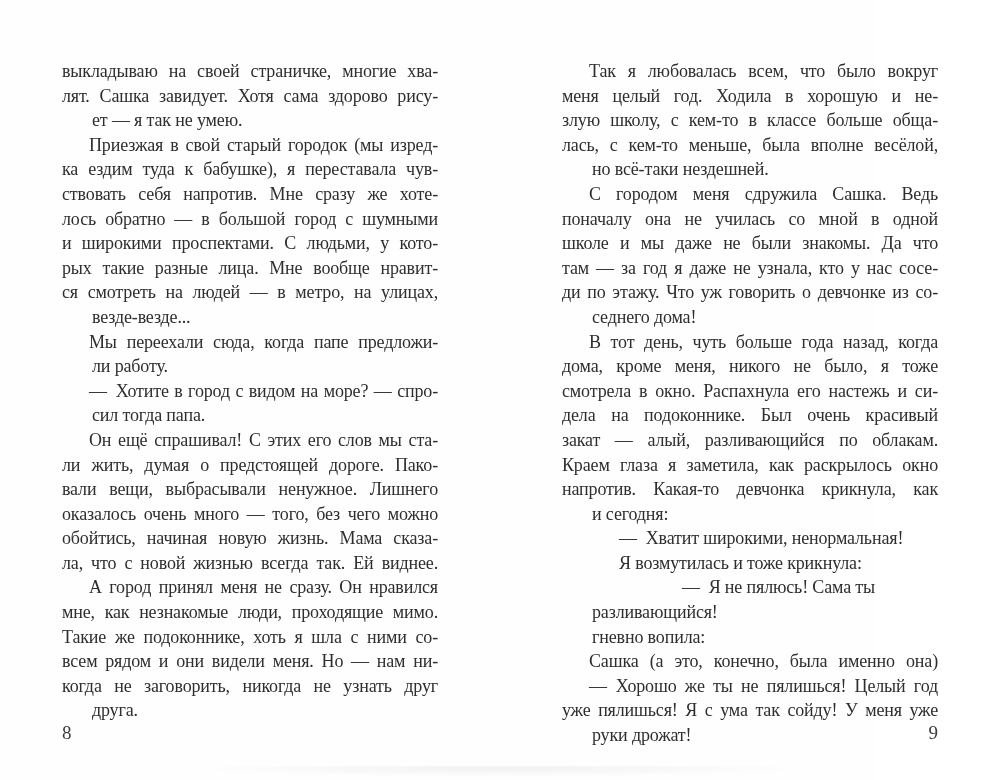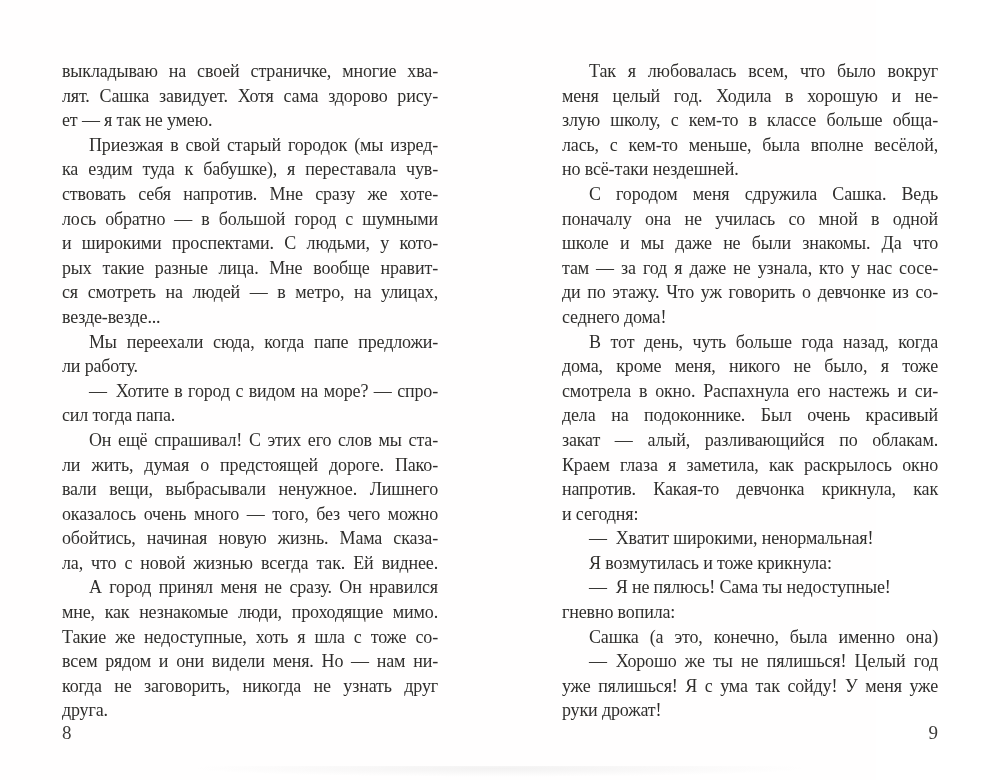--- a/index.html
+++ b/index.html
@@ -31,20 +31,21 @@
     letter-spacing: -0.15px;
     text-align: justify;
     text-align-last: justify;
     white-space: normal;
     color: #2f2e2c;
   }
   .line.i { text-indent: 27px; }
   .line.e {
     text-align: center;
     text-align-last: left;
+    margin-left: 30px;
   }
   .pagenum {
     position: absolute;
     top: 722px;
     font-size: 19px;
     color: #3c3b39;
   }
   .pagenum.pl { left: 62px; }
   .pagenum.pr { left: 562px; width: 376px; text-align: right; }
   .edge-shadow {
@@ -80,21 +81,21 @@
       <div class="line i">— Хотите в город с видом на море? — спро-</div>
       <div class="line e">сил тогда папа.</div>
       <div class="line i">Он ещё спрашивал! С этих его слов мы ста-</div>
       <div class="line">ли жить, думая о предстоящей дороге. Пако-</div>
       <div class="line">вали вещи, выбрасывали ненужное. Лишнего</div>
       <div class="line">оказалось очень много — того, без чего можно</div>
       <div class="line">обойтись, начиная новую жизнь. Мама сказа-</div>
       <div class="line">ла, что с новой жизнью всегда так. Ей виднее.</div>
       <div class="line i">А город принял меня не сразу. Он нравился</div>
       <div class="line">мне, как незнакомые люди, проходящие мимо.</div>
-      <div class="line">Такие же недоступные, хоть я шла с тоже со-</div>
+      <div class="line">Такие же подоконнике, хоть я шла с ними со-</div>
       <div class="line">всем рядом и они видели меня. Но — нам ни-</div>
       <div class="line">когда не заговорить, никогда не узнать друг</div>
       <div class="line e">друга.</div>
     </div>
 
   <div class="page-col right">
       <div class="line i">Так я любовалась всем, что было вокруг</div>
       <div class="line">меня целый год. Ходила в хорошую и не-</div>
       <div class="line">злую школу, с кем-то в классе больше обща-</div>
       <div class="line">лась, с кем-то меньше, была вполне весёлой,</div>
@@ -108,21 +109,21 @@
       <div class="line i">В тот день, чуть больше года назад, когда</div>
       <div class="line">дома, кроме меня, никого не было, я тоже</div>
       <div class="line">смотрела в окно. Распахнула его настежь и си-</div>
       <div class="line">дела на подоконнике. Был очень красивый</div>
       <div class="line">закат — алый, разливающийся по облакам.</div>
       <div class="line">Краем глаза я заметила, как раскрылось окно</div>
       <div class="line">напротив. Какая-то девчонка крикнула, как</div>
       <div class="line e">и сегодня:</div>
       <div class="line i e">— Хватит широкими, ненормальная!</div>
       <div class="line i e">Я возмутилась и тоже крикнула:</div>
-      <div class="line i e">— Я не пялюсь! Сама ты недоступные!</div>
+      <div class="line i e">— Я не пялюсь! Сама ты разливающийся!</div>
       <div class="line e">гневно вопила:</div>
       <div class="line i">Сашка (а это, конечно, была именно она)</div>
       <div class="line i">— Хорошо же ты не пялишься! Целый год</div>
       <div class="line">уже пялишься! Я с ума так сойду! У меня уже</div>
       <div class="line e">руки дрожат!</div>
     </div>
 
   <div class="pagenum pl">8</div>
 
   <div class="pagenum pr">9</div>

